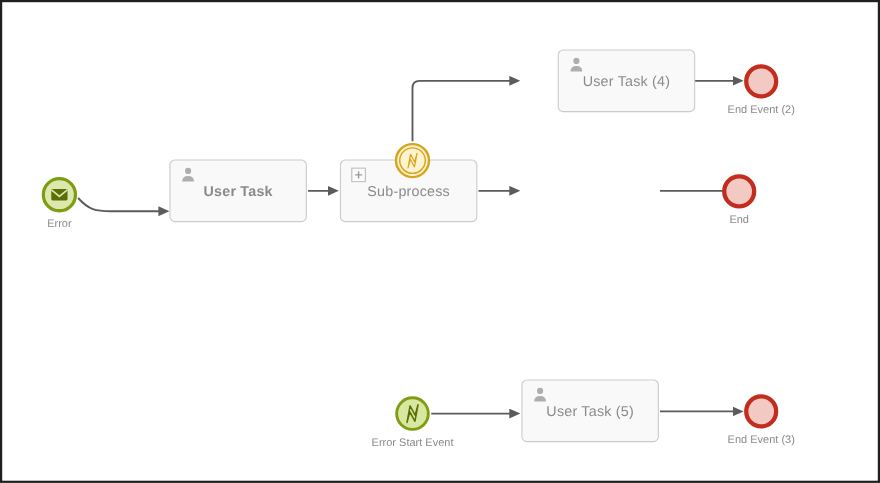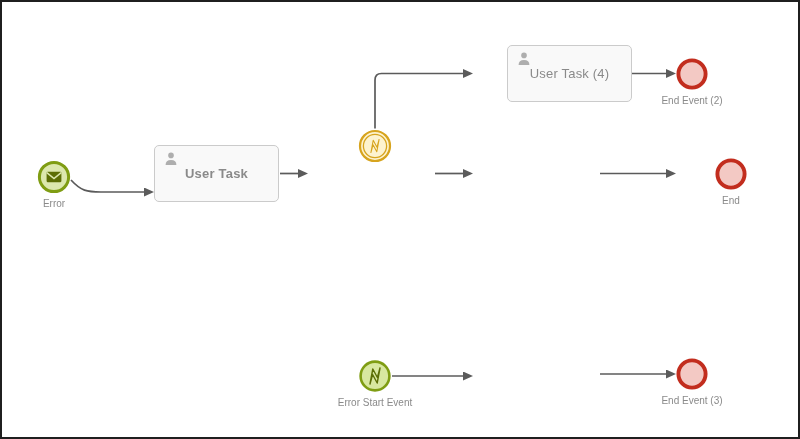--- a/index.html
+++ b/index.html
@@ -61,30 +61,44 @@
   </svg>
 
   <div class="task" style="left:152px; top:143px;font-weight:bold;">
     <svg class="task-icon" width="14" height="14" viewBox="0 0 14 14">
       <circle class="icon-gray" cx="7" cy="3.4" r="2.8"></circle>
       <path class="icon-gray" d="M1.6 13 Q1.6 7.9 7 7.9 Q12.4 7.9 12.4 13 Z"></path>
     </svg>
     <span class="task-label">User Task</span>
   </div>
 
+  <div class="task" style="left:307px; top:143px;">
+    <svg class="task-icon" width="14" height="14" viewBox="0 0 14 14">
+      <rect x="0.8" y="0.8" width="12.4" height="12.4" fill="#fbfbfb" stroke="#c3c3c3" stroke-width="1.2"></rect>
+      <path class="icon-stroke" d="M7 3.8 V10.2 M3.8 7 H10.2" stroke-width="1.3" fill="none"></path>
+    </svg>
+    <span class="task-label">Sub-process</span>
+  </div>
 
 
   <div class="task" style="left:472px; top:43px;margin-left:33px;">
     <svg class="task-icon" width="14" height="14" viewBox="0 0 14 14">
       <circle class="icon-gray" cx="7" cy="3.4" r="2.8"></circle>
       <path class="icon-gray" d="M1.6 13 Q1.6 7.9 7 7.9 Q12.4 7.9 12.4 13 Z"></path>
     </svg>
     <span class="task-label">User Task (4)</span>
   </div>
 
+  <div class="task" style="left:472px; top:343px;">
+    <svg class="task-icon" width="14" height="14" viewBox="0 0 14 14">
+      <circle class="icon-gray" cx="7" cy="3.4" r="2.8"></circle>
+      <path class="icon-gray" d="M1.6 13 Q1.6 7.9 7 7.9 Q12.4 7.9 12.4 13 Z"></path>
+    </svg>
+    <span class="task-label">User Task (5)</span>
+  </div>
 
   <div class="event" style="left:35px; top:158px;">
     <svg class="event-shape" viewBox="-17 -17 34 34">
       <circle class="green-ring" r="14.6" stroke-width="3"></circle>
       <rect class="envelope-body" x="-7.4" y="-5.2" width="14.8" height="10.4" rx="1.3"></rect>
       <path class="envelope-flap" d="M -7.2 -4.4 L 0 1.6 L 7.2 -4.4" stroke-width="1.5"></path>
     </svg>
     <span class="event-label">Error</span>
   </div>
 
@@ -104,21 +118,21 @@
     <span class="event-label">Error Start Event</span>
   </div>
 
   <div class="event" style="left:673px; top:55px;">
     <svg class="event-shape" viewBox="-17 -17 34 34">
       <circle class="red-ring" r="13.6" stroke-width="3.9"></circle>
     </svg>
     <span class="event-label">End Event (2)</span>
   </div>
 
-  <div class="event" style="left:712px; top:155px;text-align:right;">
+  <div class="event" style="left:653px; top:155px;text-align:right;">
     <svg class="event-shape" viewBox="-17 -17 34 34">
       <circle class="red-ring" r="13.6" stroke-width="3.9"></circle>
     </svg>
     <span class="event-label">End</span>
   </div>
 
   <div class="event" style="left:673px; top:355px;">
     <svg class="event-shape" viewBox="-17 -17 34 34">
       <circle class="red-ring" r="13.6" stroke-width="3.9"></circle>
     </svg>

